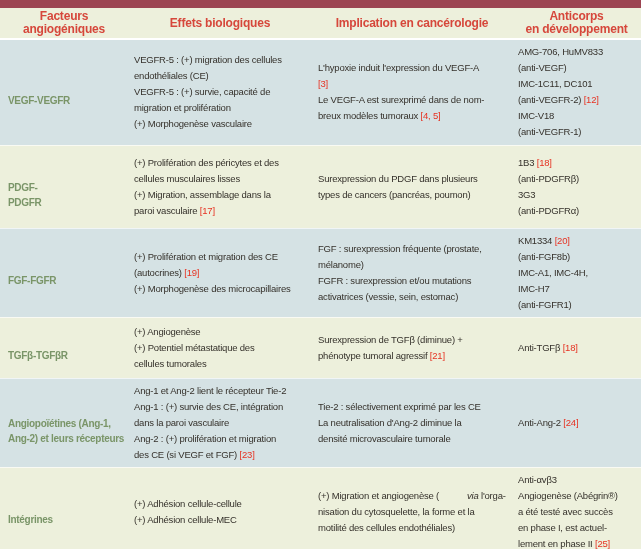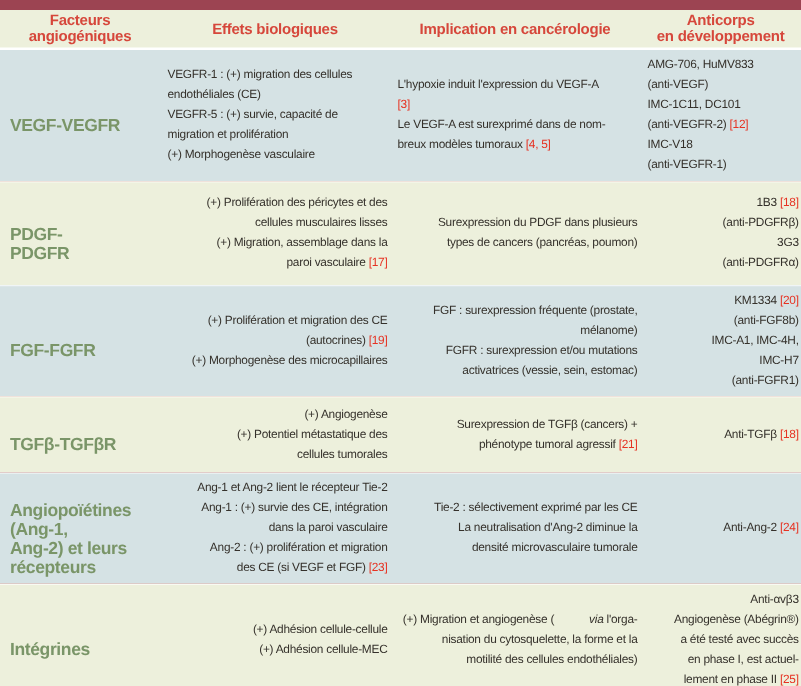--- a/index.html
+++ b/index.html
@@ -8,45 +8,45 @@
     --row-cream:#edf0dc;
     --row-blue:#d5e2e4;
     --header-text-red:#d6473b;
     --factor-text-green:#7a9568;
     --reference-red:#e63323;
     --body-text:#35312b;
   }
   *{margin:0;padding:0;box-sizing:border-box;}
   html,body{background:#ffffff;}
   body{font-family:"Liberation Sans","DejaVu Sans",sans-serif;}
-  .table-wrap{width:641px;height:549px;background:#b91c1c;overflow:hidden;}
+  .table-wrap{width:641px;height:549px;background:#fef9c3;overflow:hidden;}
   table.angio-table{
     width:641px;border-collapse:collapse;table-layout:fixed;
     border-top:8px solid var(--border-maroon);
     border-bottom:8px solid var(--border-maroon);
   }
   col.c1{width:128px;} col.c2{width:184px;} col.c3{width:200px;} col.c4{width:129px;}
   thead th{
     height:30px;background:var(--header-bg);color:var(--header-text-red);
     font-size:12px;font-weight:bold;text-align:center;vertical-align:middle;
     line-height:13px;letter-spacing:-0.2px;white-space:pre-line;
     border-bottom:2px solid #ffffff;padding:2px 0;
   }
   tbody tr{vertical-align:middle;}
-  tbody tr + tr td, tbody tr + tr th{border-top:1px solid rgba(255,255,255,0.65);text-align:right;}
+  tbody tr + tr td, tbody tr + tr th{border-top:1px solid rgba(255,255,255,0.65);}
   tbody tr.blue{background:var(--row-blue);}
   tbody tr.cream{background:var(--row-cream);}
   tbody td{
     vertical-align:middle;text-align:left;color:var(--body-text);
     font-size:9.5px;letter-spacing:-0.2px;line-height:16px;
     padding:4px 2px 4px 6px;font-weight:normal;
   }
   tbody th.factor{
     vertical-align:middle;text-align:left;color:var(--factor-text-green);
-    font-weight:bold;font-size:14px;letter-spacing:-0.3px;line-height:15px;
+    font-weight:bold;font-size:10px;letter-spacing:-0.3px;line-height:15px;
     padding:20px 2px 4px 8px;white-space:pre-line;
   }
   .line{white-space:nowrap;}
   .ref{color:var(--reference-red);}
   .it{font-style:italic;padding-left:28px;}
 </style>
 </head>
 <body>
 
 <div class="table-wrap">
@@ -64,21 +64,21 @@
         <th>Effets biologiques</th>
         <th>Implication en cancérologie</th>
         <th>Anticorps
 en développement</th>
       </tr>
     </thead>
     <tbody>
         <tr class="blue" style="height: 106px;">
           <th class="factor">VEGF-VEGFR</th>
           <td>
-            <div class="line"><span>VEGFR-1 : (+) migration des cellules</span></div>
+            <div class="line"><span>VEGFR-5 : (+) migration des cellules</span></div>
             <div class="line"><span>endothéliales (CE)</span></div>
             <div class="line"><span>VEGFR-5 : (+) survie, capacité de</span></div>
             <div class="line"><span>migration et prolifération</span></div>
             <div class="line"><span>(+) Morphogenèse vasculaire</span></div>
           </td>
           <td>
             <div class="line"><span>L'hypoxie induit l'expression du VEGF-A</span></div>
             <div class="line"><span class="ref">[3]</span></div>
             <div class="line"><span>Le VEGF-A est surexprimé dans de nom-</span></div>
             <div class="line"><span>breux modèles tumoraux </span><span class="ref">[4, 5]</span></div>
@@ -134,21 +134,21 @@
           </td>
         </tr>
         <tr class="cream" style="height: 61px;">
           <th class="factor">TGFβ-TGFβR</th>
           <td>
             <div class="line"><span>(+) Angiogenèse</span></div>
             <div class="line"><span>(+) Potentiel métastatique des</span></div>
             <div class="line"><span>cellules tumorales</span></div>
           </td>
           <td>
-            <div class="line"><span>Surexpression de TGFβ (cancers) +</span></div>
+            <div class="line"><span>Surexpression de TGFβ (diminue) +</span></div>
             <div class="line"><span>phénotype tumoral agressif </span><span class="ref">[21]</span></div>
           </td>
           <td>
             <div class="line"><span>Anti-TGFβ </span><span class="ref">[18]</span></div>
           </td>
         </tr>
         <tr class="blue" style="height: 84px;">
           <th class="factor">Angiopoïétines (Ang-1,
 Ang-2) et leurs récepteurs</th>
           <td>

